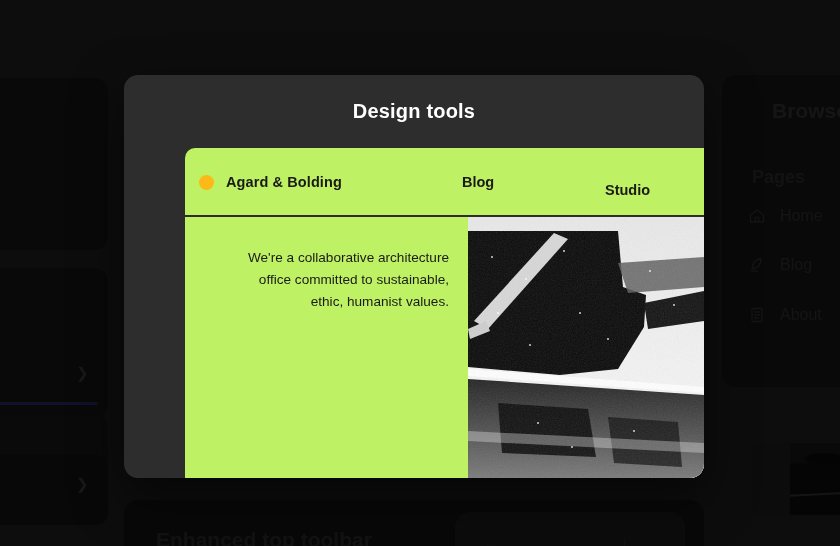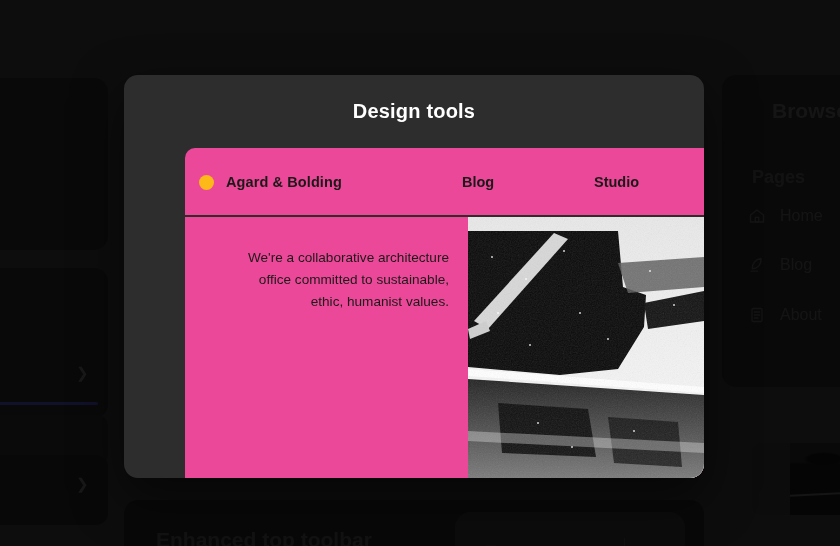--- a/index.html
+++ b/index.html
@@ -230,21 +230,21 @@
     font-weight: 700;
     color: #ffffff;
     letter-spacing: .2px;
   }
 
   
   .preview {
     position: absolute;
     left: 61px; top: 73px;
     width: 519px; height: 330px;
-    background: #ec4899;
+    background: #bef264;
     border-top-left-radius: 10px;
     overflow: hidden;
   }
   .preview-nav {
     position: relative;
     height: 69px;
     border-bottom: 2px solid #2f2c29;
   }
   .brand {
     position: absolute;
@@ -268,21 +268,21 @@
   }
   .nav-link {
     position: absolute;
     top: 26px;
     font-size: 14.5px;
     font-weight: 600;
     color: #1b1a18;
     white-space: nowrap;
   }
   .nav-link-0 { left: 277px; }
-  .nav-link-1 { left: 409px; }
+  .nav-link-1 { left: 420px; margin-top: 8px; }
 
   .preview-body {
     position: relative;
     height: 261px;
   }
   .preview-copy {
     position: absolute;
     left: 14px; top: 30px;
     width: 250px;
     font-size: 13.6px;

